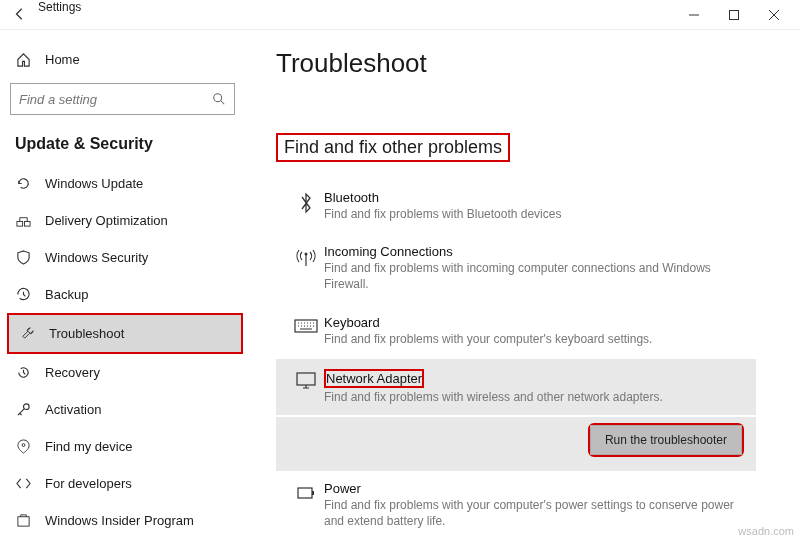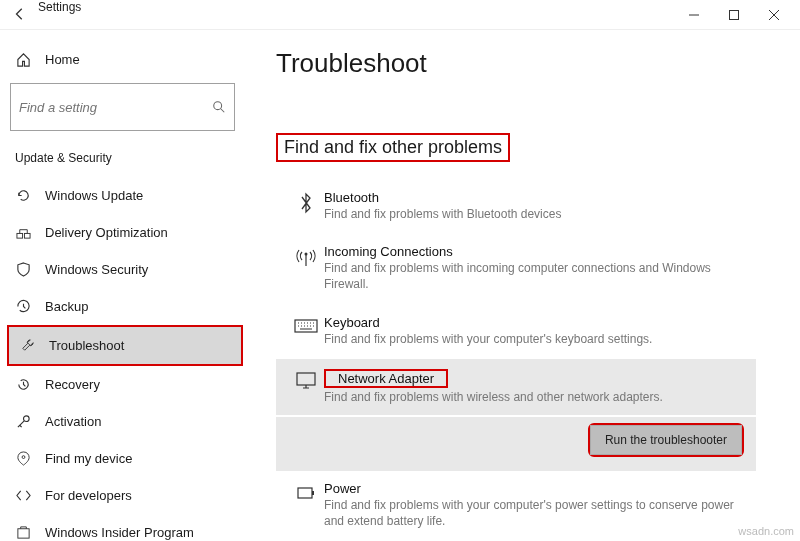--- a/index.html
+++ b/index.html
@@ -63,37 +63,37 @@
     }
     .home-row .icon { margin-right: 14px; width: 16px; display: flex; justify-content: center;}
     .search-wrap {
       margin: 0 5px 16px 5px;
       width: 225px;
     }
     .search-box {
       display: flex;
       align-items: center;
       border: 1px solid #a0a0a0;
-      height: 48px;
+      height: 32px;
       padding: 0 8px;
       background: #fff;
     }
     .search-box input {
       flex: 1;
       border: none;
       outline: none;
       font-size: 13px;
       font-style: italic;
       color: #666;
       background: transparent;
     }
     .search-box .s-icon { color: #555; }
     .section-label {
-      font-size: 12px;
-      font-weight: 400;
+      font-size: 16px;
+      font-weight: 700;
       padding: 4px 10px 12px 10px;
     }
     .nav-item {
       display: flex;
       align-items: center;
       padding: 11px 10px;
       font-size: 13px;
       color: #1a1a1a;
       cursor: default;
     }
@@ -381,21 +381,21 @@
       </div>
 
       <div class="t-item selected">
         <div class="t-icon">
           <svg width="22" height="20" viewBox="0 0 22 20">
               <rect x="2" y="2" width="18" height="12" stroke="#333" fill="none" stroke-width="1.2"></rect>
               <path d="M8 17 H14 M11 14 V17" stroke="#333" stroke-width="1.2"></path>
             </svg>
         </div>
         <div class="t-body">
-          <div><span class="t-title t-title-hl highlight-red" style="padding:0 12px;">Network Adapter</span></div>
+          <div><span class="t-title t-title-hl highlight-red" style="padding:0 0;">Network Adapter</span></div>
           <div class="t-desc">Find and fix problems with wireless and other network adapters.</div>
         </div>
       </div>
       <div class="run-row">
         <span class="highlight-red" style="display:inline-block;border-radius:6px;">
           <button class="run-btn">Run the troubleshooter</button>
         </span>
       </div>
 
       <div class="t-item">

